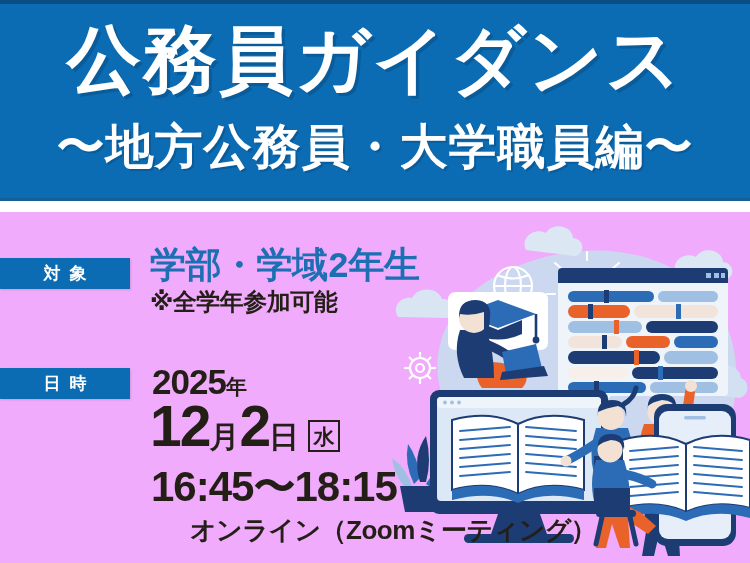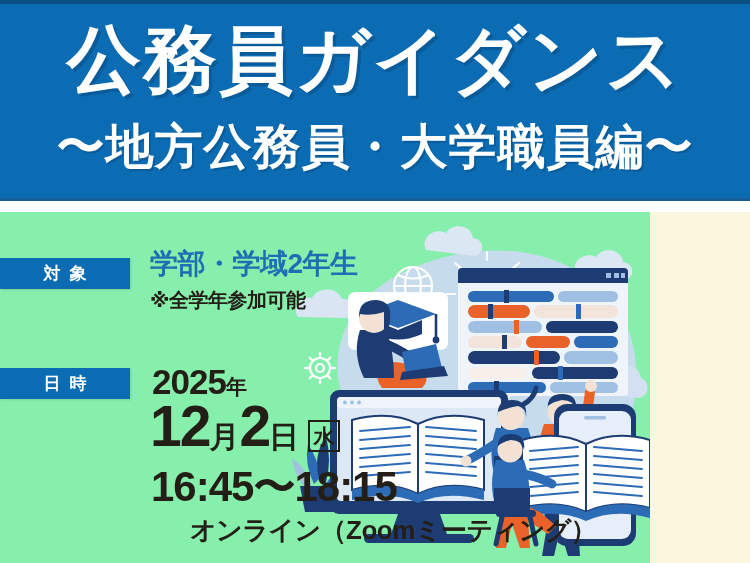--- a/index.html
+++ b/index.html
@@ -76,23 +76,23 @@
     left: 0; top: 201px;
     width: 750px;
     height: 11px;
     background: #FFFFFF;
   }
 
   
   .body-area {
     position: absolute;
     left: 0; top: 212px;
-    width: 650px;
+    width: 750px;
     height: 351px;
-    background: #86efac;
+    background: #f0abfc;
     overflow: hidden;
   }
 
   
   .badge {
     position: absolute;
     left: 0;
     width: 130px;
     height: 31px;
     background: #0B6CB4;
@@ -113,31 +113,32 @@
   .info-col {
     position: absolute;
     left: 150px;
     top: 0;
     width: 440px;
   }
   .target-line {
     position: absolute;
     left: 0; top: 38px;
     color: #1B6FB2;
-    font-size: 28px;
+    font-size: 36px;
     font-weight: bold;
     letter-spacing: -0.5px;
     white-space: nowrap;
     line-height: 1;
+    font-family: Liberation Mono, monospace;
   }
   .target-note {
     position: absolute;
     left: 0; top: 78px;
     color: #241F16;
-    font-size: 20px;
+    font-size: 24px;
     font-weight: bold;
     letter-spacing: -0.5px;
     white-space: nowrap;
     line-height: 1;
   }
 
   .year-line {
     position: absolute;
     left: 2px; top: 152px;
     color: #241F16;

